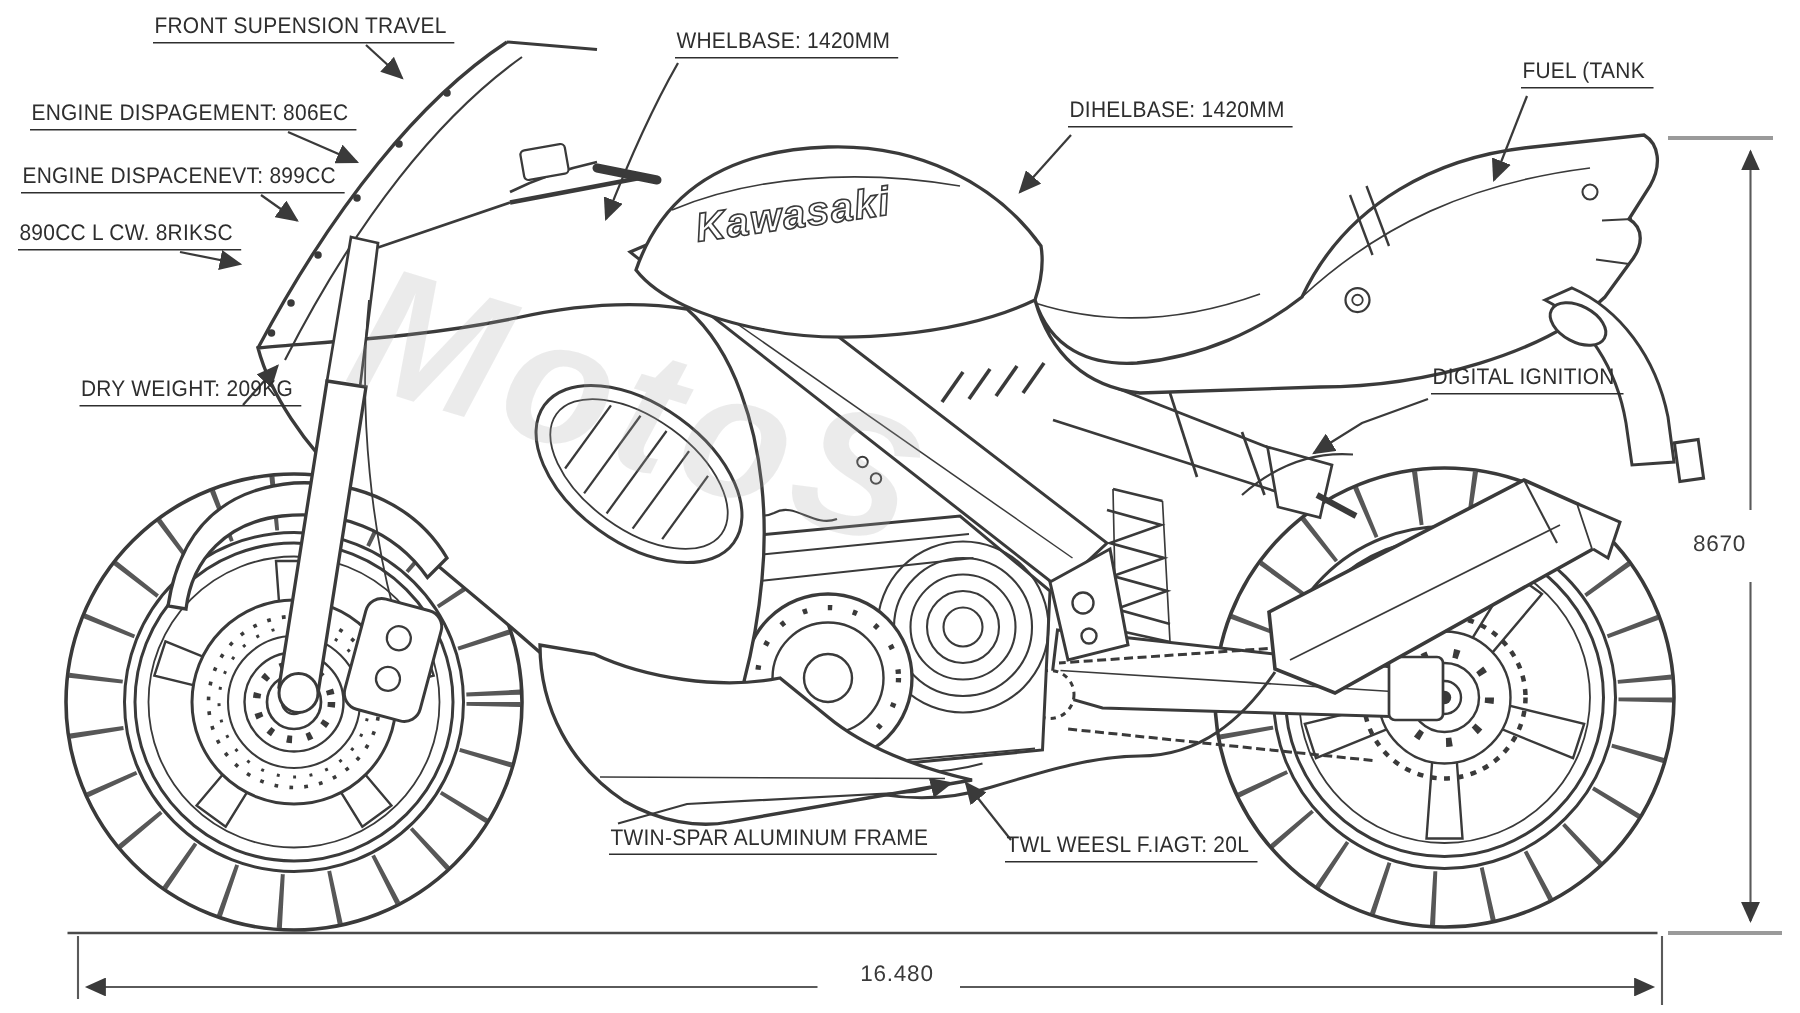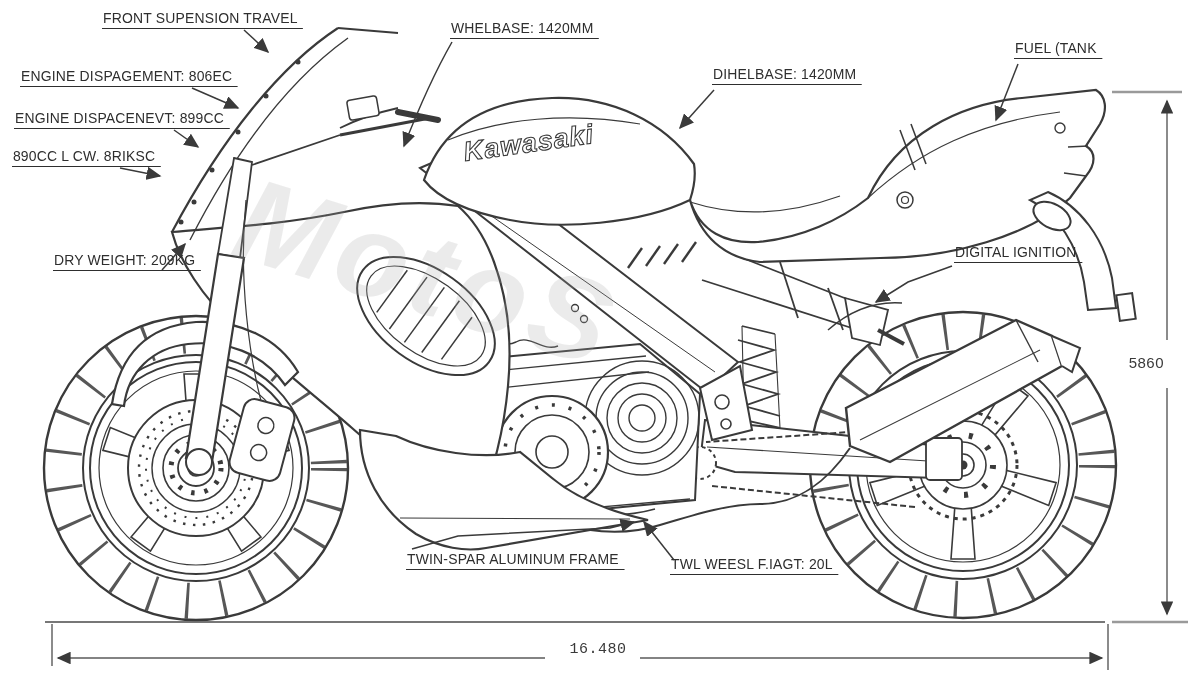--- a/index.html
+++ b/index.html
@@ -274,18 +274,18 @@
 <div class="callout" style="left:14px;top:110px;">ENGINE DISPACENEVT: 899CC</div>
 <div class="callout" style="left:12px;top:148px;">890CC L CW. 8RIKSC</div>
 <div class="callout" style="left:53px;top:252px;">DRY WEIGHT: 209KG</div>
 <div class="callout" style="left:450px;top:20px;">WHELBASE: 1420MM</div>
 <div class="callout" style="left:712px;top:66px;">DIHELBASE: 1420MM</div>
 <div class="callout" style="left:1014px;top:40px;">FUEL (TANK</div>
 <div class="callout" style="left:954px;top:244px;">DIGITAL IGNITION</div>
 <div class="callout" style="left:406px;top:551px;">TWIN-SPAR ALUMINUM FRAME</div>
 <div class="callout" style="left:670px;top:556px;">TWL WEESL F.IAGT: 20L</div>
 
-<div class="dimtext" style="left:560px;top:641px;width:76px;text-align:center;font-family:Liberation Mono, monospace;">16.480</div>
-<div class="dimtext" style="left:1120px;top:354px;width:44px;text-align:right;">5860</div>
+<div class="dimtext" style="left:560px;top:641px;width:76px;text-align:center;">16.480</div>
+<div class="dimtext" style="left:1120px;top:354px;width:44px;text-align:right;">8670</div>
 
 <div class="watermark">MotoS</div>
 
 </div>
 
 </body></html>

